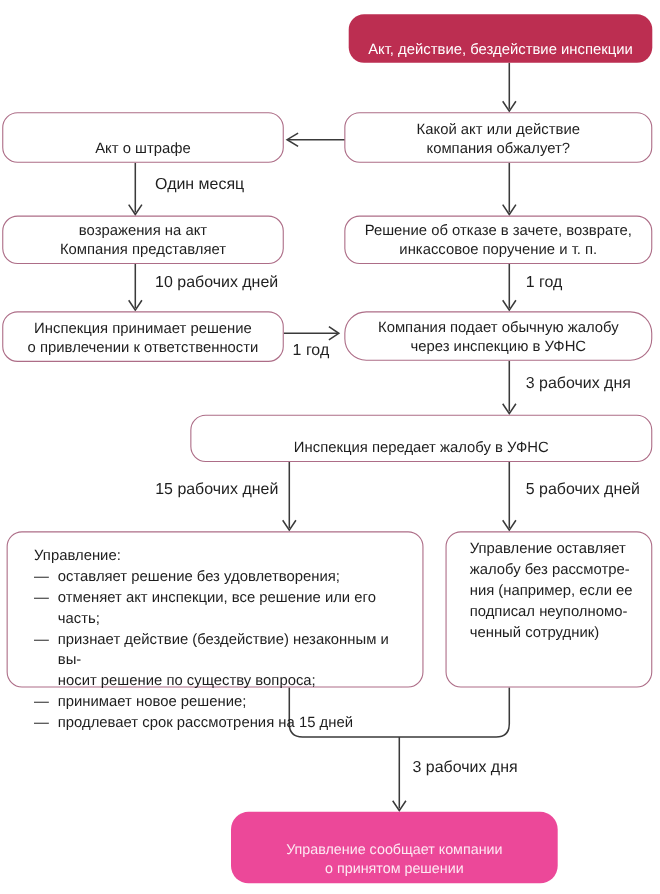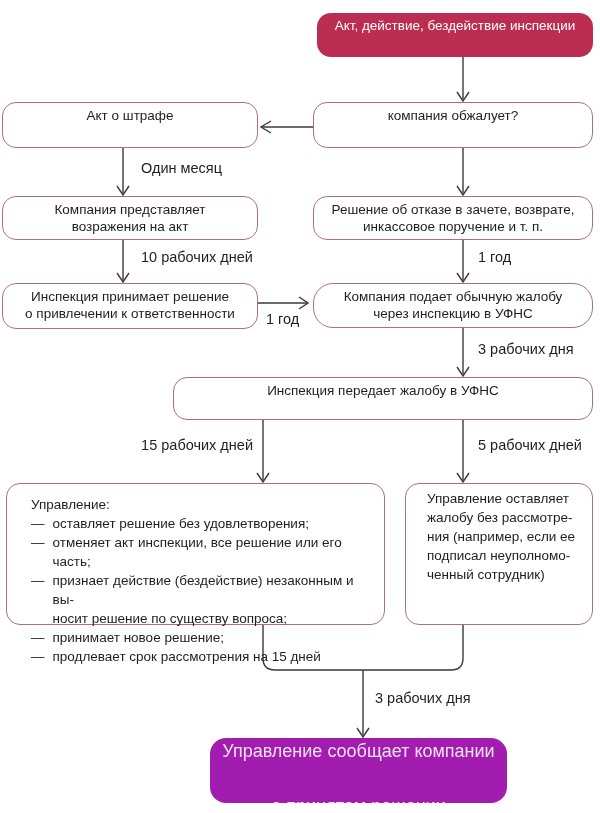--- a/index.html
+++ b/index.html
@@ -5,31 +5,31 @@
   html,body{margin:0;padding:0;background:#ffffff;}
   #canvas{
     position:relative;width:600px;height:813px;background:#ffffff;
     font-family:"Liberation Sans","DejaVu Sans",sans-serif;color:#1e1e1e;
     overflow:hidden;
   }
   svg.connectors{position:absolute;left:0;top:0;pointer-events:none;}
   .node{
     position:absolute;box-sizing:border-box;
     border:1.5px solid #ad6d87;border-radius:14px;background:#ffffff;
-    display:flex;flex-direction:column;align-items:center;justify-content:flex-start;
+    display:flex;flex-direction:column;align-items:center;justify-content:flex-end;
     text-align:center;font-size:13.5px;line-height:17px;color:#1e1e1e;
     padding:4px 10px;
   }
   .node .ln{display:block;}
   .node.filled{
     background:#bc2e51;border:none;color:#ffffff;border-radius:14px;
   }
   .node.gray{
-    background:#a21caf;border:none;color:rgba(255,255,255,0.88);
-    border-radius:16px;font-size:18px;line-height:18px;gap:37px;
+    background:#ec4899;border:none;color:rgba(255,255,255,0.88);
+    border-radius:16px;font-size:13px;line-height:18px;
   }
   
   #n-start      {left:317px;top:13px; width:276px;height:44px;}
   #n-question   {left:313px;top:102px;width:280px;height:46px;}
   #n-act-fine   {left:2px;  top:102px;width:256px;height:46px;}
   #n-objections {left:2px;  top:196px;width:256px;height:44px;}
   #n-decision   {left:2px;  top:283px;width:256px;height:46px;}
   #n-refusal    {left:313px;top:196px;width:280px;height:44px;}
   #n-complaint  {left:313px;top:283px;width:280px;height:45px;border-radius:20px;}
   #n-transfer   {left:173px;top:377px;width:420px;height:43px;}
@@ -107,30 +107,31 @@
       <path d="M363 670 L363 735"></path>
       <polyline points="357,728 363,737 369,728"></polyline>
     </g>
   </svg>
 
   <div class="node filled" id="n-start">
     <span class="ln">Акт, действие, бездействие инспекции</span>
   </div>
 
   <div class="node" id="n-question">
+    <span class="ln">Какой акт или действие</span>
     <span class="ln">компания обжалует?</span>
   </div>
 
   <div class="node" id="n-act-fine">
     <span class="ln">Акт о штрафе</span>
   </div>
 
   <div class="node" id="n-objections">
+    <span class="ln">возражения на акт</span>
     <span class="ln">Компания представляет</span>
-    <span class="ln">возражения на акт</span>
   </div>
 
   <div class="node" id="n-decision">
     <span class="ln">Инспекция принимает решение</span>
     <span class="ln">о привлечении к ответственности</span>
   </div>
 
   <div class="node" id="n-refusal">
     <span class="ln">Решение об отказе в зачете, возврате,</span>
     <span class="ln">инкассовое поручение и т. п.</span>

